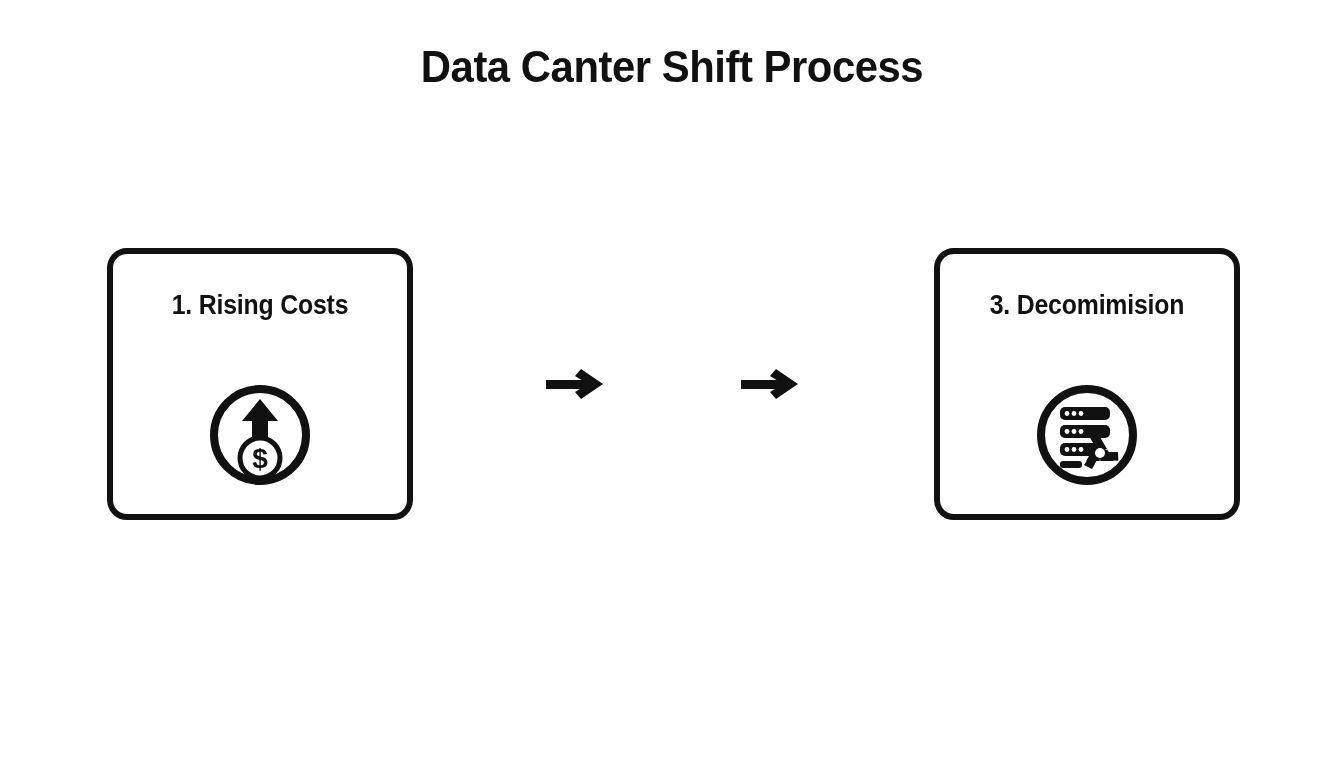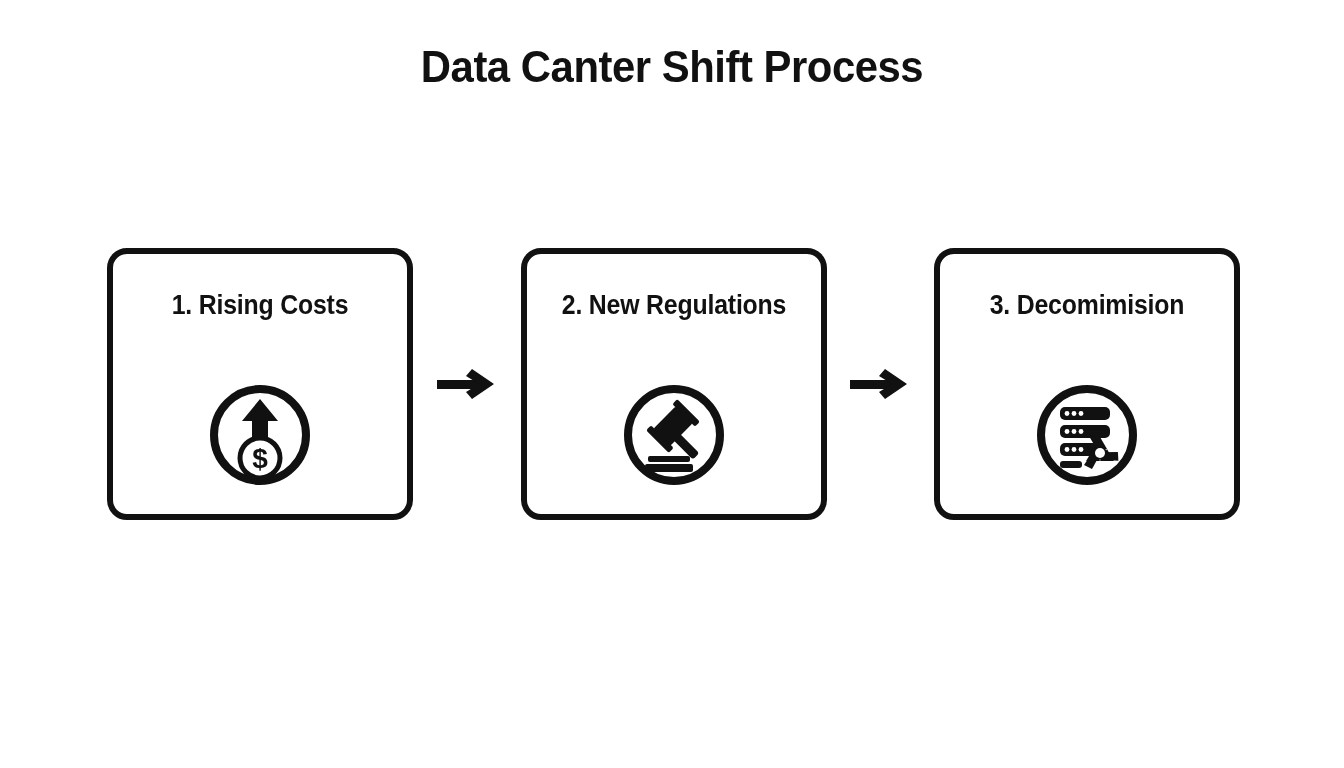--- a/index.html
+++ b/index.html
@@ -120,39 +120,20 @@
       </svg>
     </div>
 
     <div class="connector">
       <svg width="62" height="38" viewBox="0 0 62 38">
         <rect x="1" y="15" width="42" height="9" fill="#111111"></rect>
         <path d="M36 4 L58 19 L36 34 L30 27 L43 19 L30 11 Z" fill="#111111"></path>
       </svg>
     </div>
 
-    <div class="step-card">
-      <div class="step-label">2. New Regulations</div>
-      <svg class="step-icon" viewBox="0 0 106 106">
-        <circle cx="53" cy="53" r="46" fill="none" stroke="#111111" stroke-width="8"></circle>
-        <g fill="#111111">
-
-          <g transform="rotate(-45 52 44)">
-            <rect x="36" y="32" width="32" height="24" rx="2"></rect>
-            <rect x="30" y="28" width="7" height="32" rx="2"></rect>
-            <rect x="67" y="28" width="7" height="32" rx="2"></rect>
-          </g>
-
-          <rect x="58" y="44" width="9" height="36" rx="3" transform="rotate(-45 62 62)"></rect>
-
-          <rect x="27" y="74" width="42" height="6" rx="2"></rect>
-          <rect x="24" y="82" width="48" height="8" rx="2"></rect>
-        </g>
-      </svg>
-    </div>
 
     <div class="connector">
       <svg width="62" height="38" viewBox="0 0 62 38">
         <rect x="1" y="15" width="42" height="9" fill="#111111"></rect>
         <path d="M36 4 L58 19 L36 34 L30 27 L43 19 L30 11 Z" fill="#111111"></path>
       </svg>
     </div>
 
     <div class="step-card">
       <div class="step-label">3. Decomimision</div>

